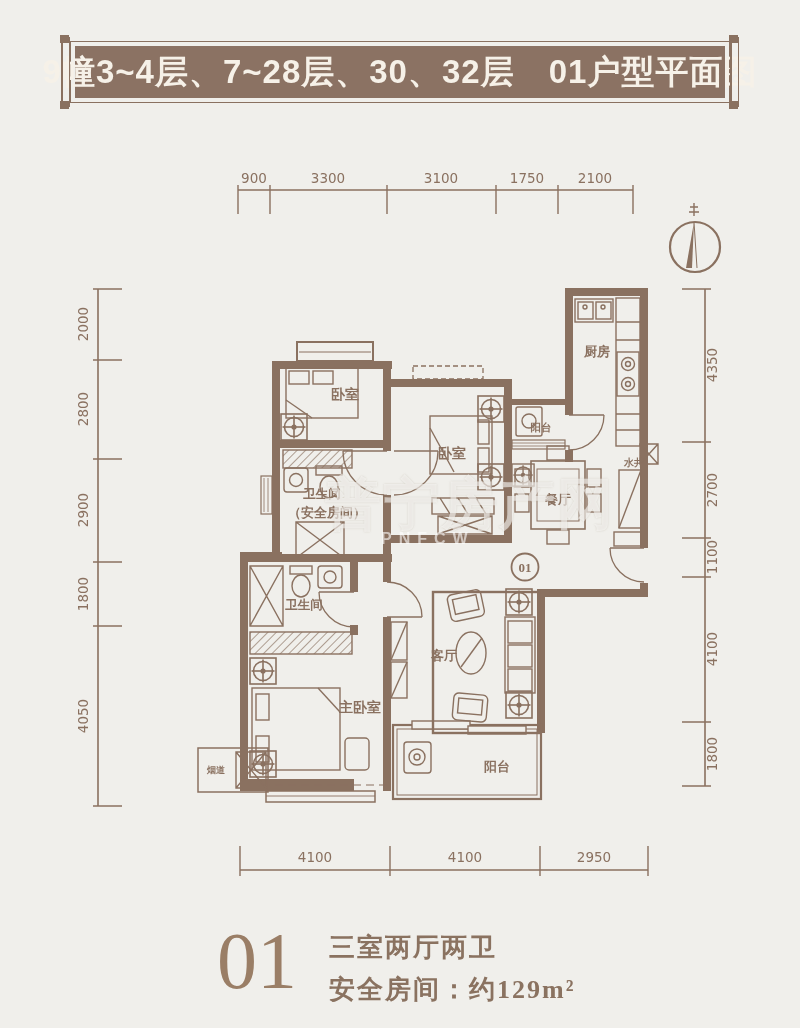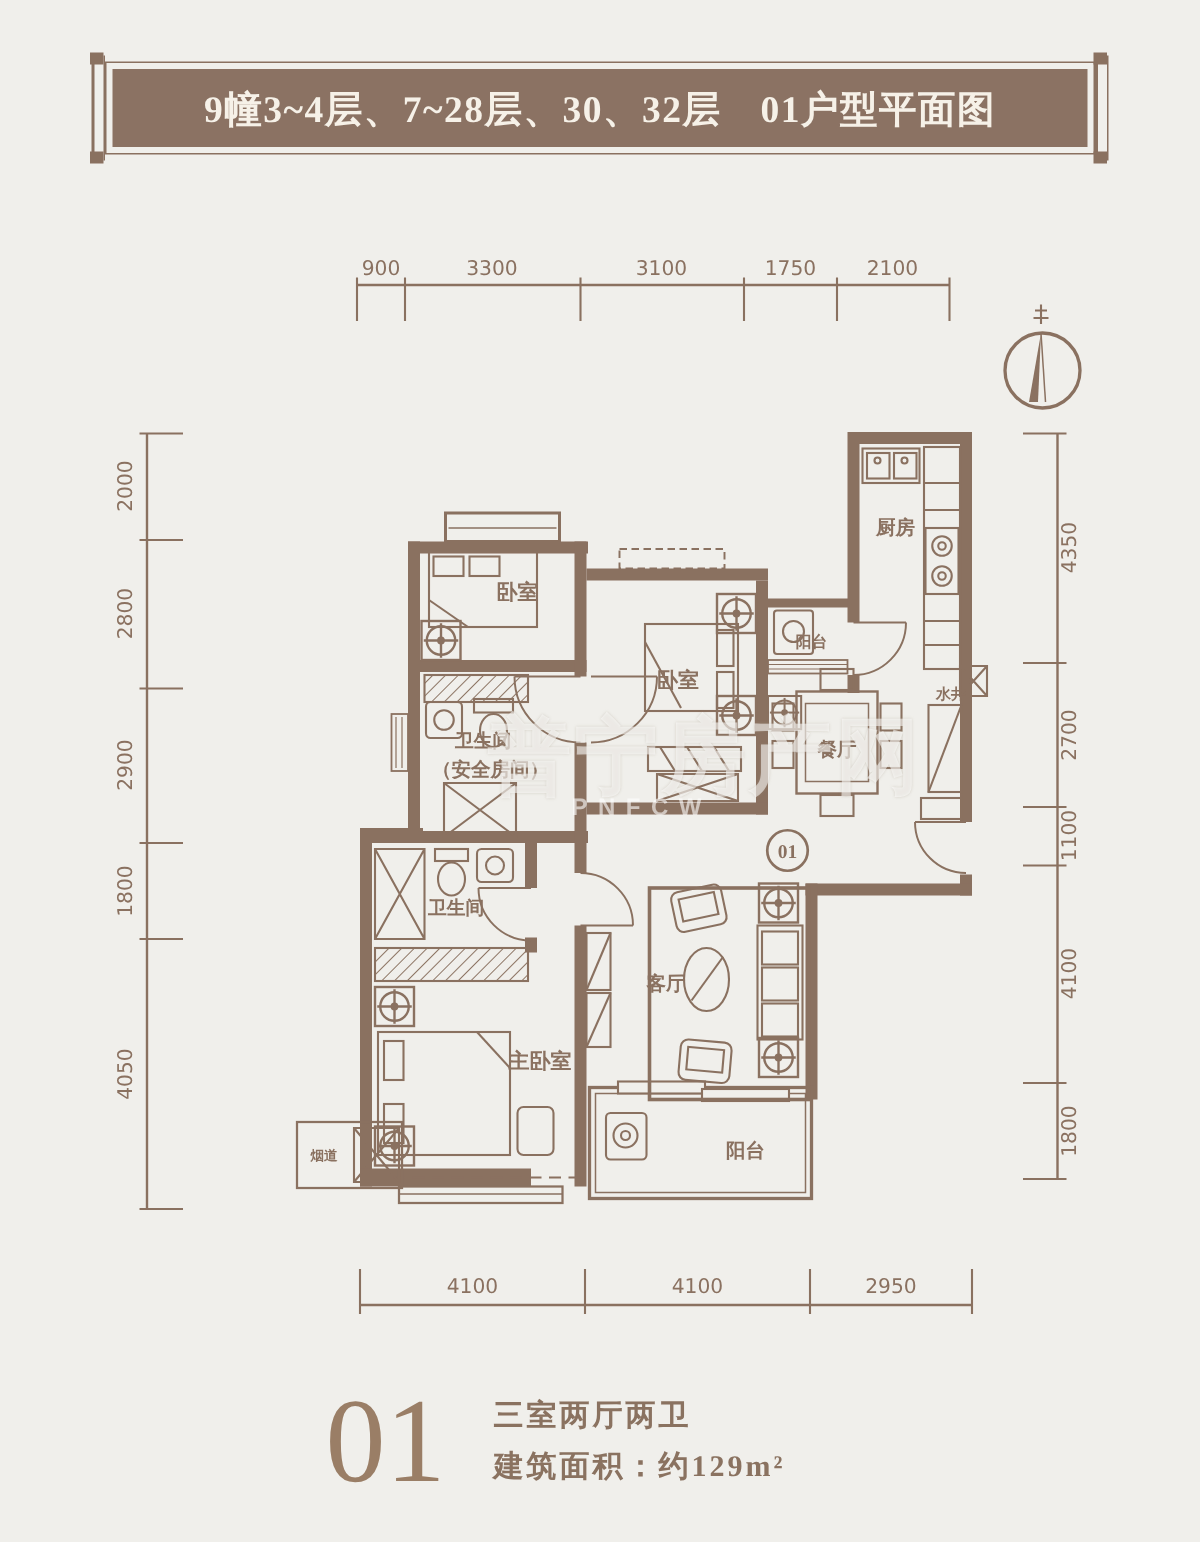--- a/index.html
+++ b/index.html
@@ -11,22 +11,22 @@
   #plan-svg{position:absolute;left:0;top:0;}
 
   
   #banner{
     position:absolute;left:70px;top:41px;width:660px;height:62px;
     border:1px solid #8a7160;background:#f0efeb;padding:4px;box-sizing:border-box;
   }
   .banner-inner{
     width:100%;height:100%;background:#8b7263;
     display:flex;align-items:center;justify-content:center;
-    font-family:Liberation Serif, serif;font-weight:bold;
-    font-size:25px;color:#f6f1e8;letter-spacing:1px;white-space:nowrap;
+    font-family:Liberation Sans, sans-serif;font-weight:bold;
+    font-size:33px;color:#f6f1e8;letter-spacing:1px;white-space:nowrap;
   }
   .cap{position:absolute;top:-5px;bottom:-5px;width:6px;
     border-left:2px solid #8a7160;border-right:1px solid #8a7160;}
   .cap-l{left:-10px}.cap-r{right:-10px}
   .cap:before,.cap:after{content:"";position:absolute;left:-3px;width:9px;height:8px;background:#8a7160;}
   .cap:before{top:-2px}.cap:after{bottom:-2px}
 
   
   #watermark{position:absolute;left:293px;top:478px;pointer-events:none;}
   .wm-main{
@@ -42,21 +42,21 @@
 
   
   #caption{position:absolute;left:217px;top:920px;display:flex;align-items:flex-start;color:#8a7260;}
   .cap-num{
     font-family:"Liberation Serif","DejaVu Serif",serif;
     font-size:80px;line-height:82px;color:#9a7e66;
   }
   .cap-text{
     margin-left:32px;margin-top:10px;
     font-family:"Liberation Serif","DejaVu Serif",serif;font-weight:bold;
-    font-size:20px;letter-spacing:2px;
+    font-size:26px;letter-spacing:2px;
   }
   .cap-text div + div{margin-top:7px;}
 
   
   .lbl{font-family:"Liberation Serif","DejaVu Serif",serif;font-weight:bold;fill:#8a7160;}
   .dim{font-family:"DejaVu Sans",sans-serif;fill:#8a7160;font-size:13.5px;}
 </style>
 </head>
 <body>
 
@@ -372,15 +372,15 @@
 
 <div id="watermark">
   <div class="wm-main">普宁房产网</div>
   <div class="wm-sub">PNFCW</div>
 </div>
 
 <div id="caption">
   <div class="cap-num">01</div>
   <div class="cap-text">
     <div>三室两厅两卫</div>
-    <div>建筑面积：约129m²</div>
+    <div>安全房间：约129m²</div>
   </div>
 </div>
 
 </body></html>

